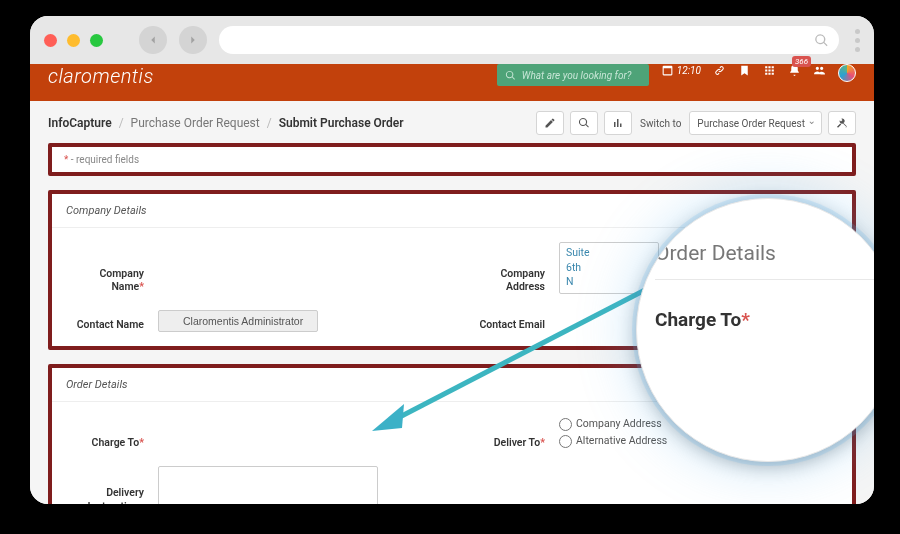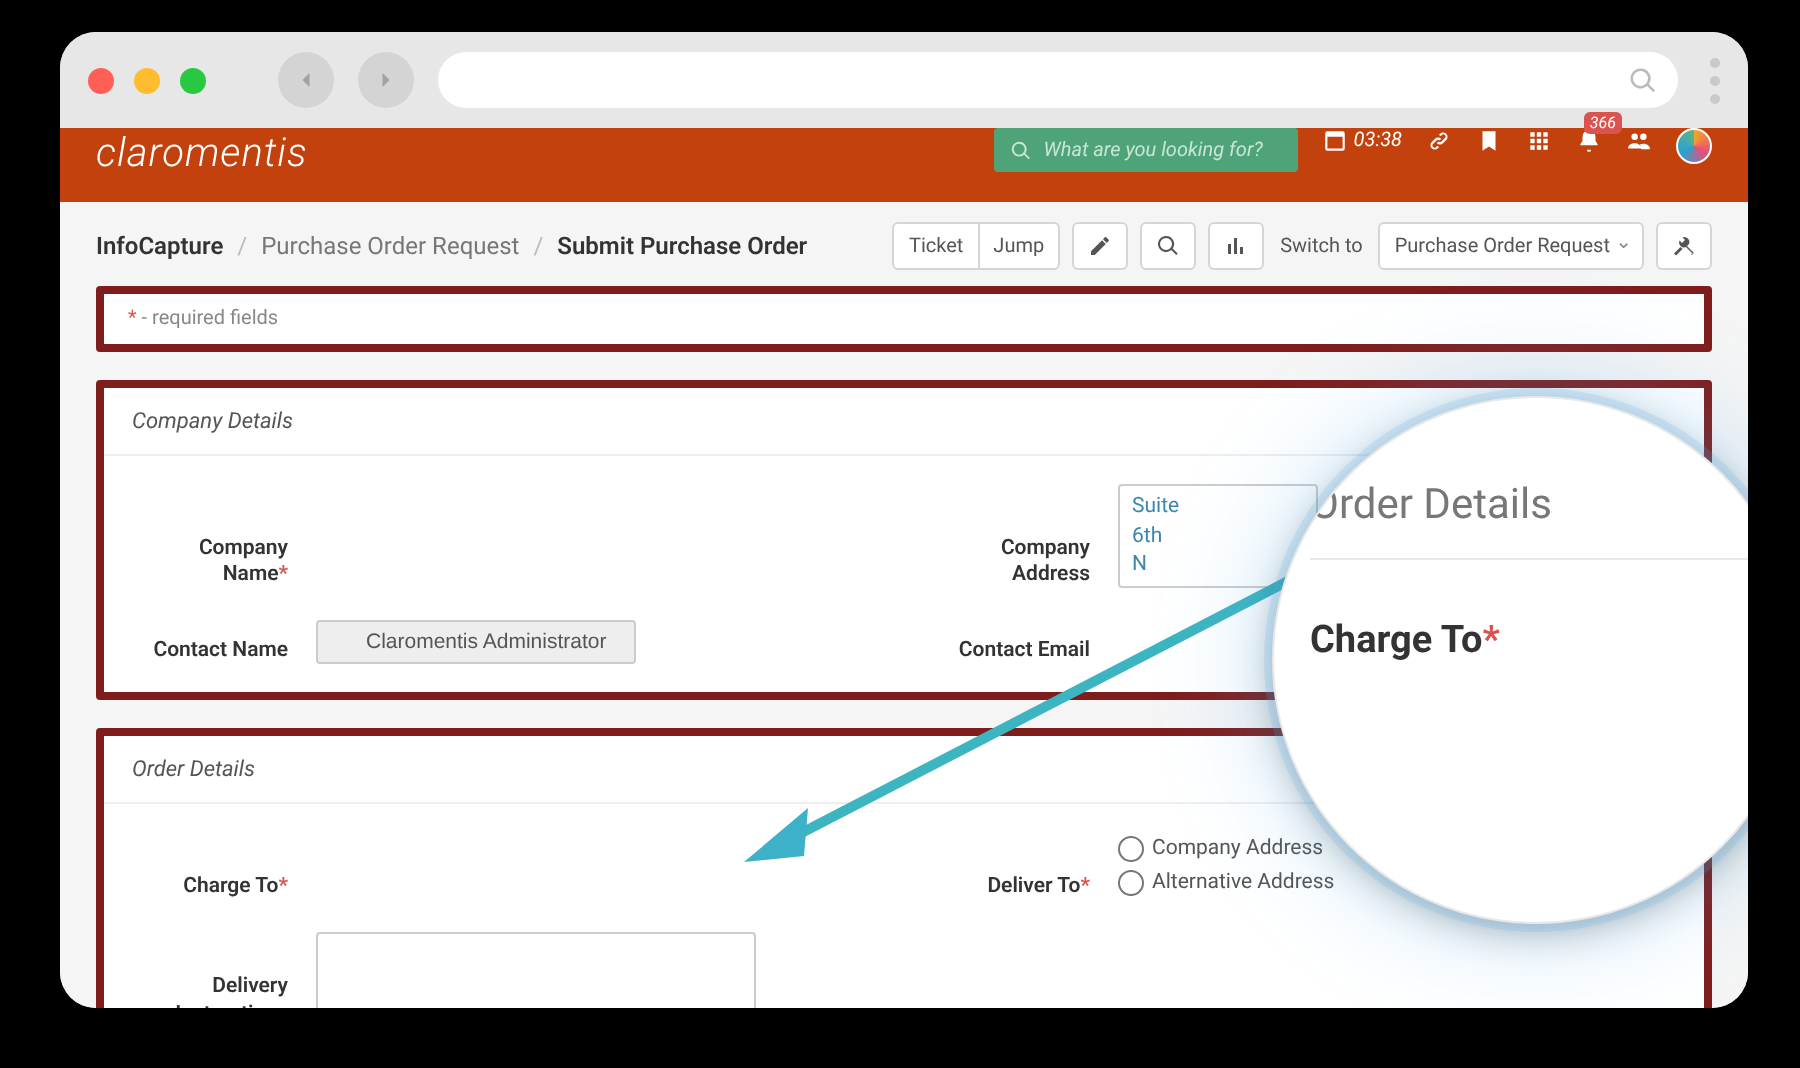--- a/index.html
+++ b/index.html
@@ -113,21 +113,21 @@
     <div class="nav-search">
       <svg viewBox="0 0 24 24">
           <path d="M10 2a8 8 0 105.3 14l5 5 1.4-1.4-5-5A8 8 0 0010 2zm0 2a6 6 0 110 12 6 6 0 010-12z"></path>
         </svg>
       <span>What are you looking for?</span>
     </div>
     <div class="nav-item">
       <svg viewBox="0 0 24 24">
           <path d="M5 3h14a2 2 0 012 2v14a2 2 0 01-2 2H5a2 2 0 01-2-2V5a2 2 0 012-2zm0 5v11h14V8H5z"></path>
         </svg>
-      <span>03:38</span>
+      <span>12:10</span>
     </div>
     <div class="nav-item">
         <svg viewBox="0 0 24 24">
           <path d="M10 14a4 4 0 005.7 0l3-3a4 4 0 10-5.7-5.7l-1 1 1.4 1.4 1-1a2 2 0 112.8 2.8l-3 3a2 2 0 01-2.8 0L10 14zM14 10a4 4 0 00-5.7 0l-3 3a4 4 0 105.7 5.7l1-1-1.4-1.4-1 1a2 2 0 11-2.8-2.8l3-3a2 2 0 012.8 0L14 10z"></path>
         </svg>
       </div>
     <div class="nav-item">
         <svg viewBox="0 0 24 24">
           <path d="M6 3h12v18l-6-4-6 4V3z"></path>
         </svg>
@@ -155,24 +155,20 @@
 
     <div class="toolbar">
       <div class="crumbs">
         <span class="root">InfoCapture</span>
         <span class="sep">/</span>
         <span>Purchase Order Request</span>
         <span class="sep">/</span>
         <strong>Submit Purchase Order</strong>
       </div>
       <div style="flex:1"></div>
-      <div class="tool-group">
-        <div class="tool-btn">Ticket</div>
-        <div class="tool-btn">Jump</div>
-      </div>
       <div class="tool-btn">
           <svg viewBox="0 0 24 24">
             <path d="M3 17.25V21h3.75L17.8 9.94l-3.75-3.75L3 17.25zM20.7 7.04a1 1 0 000-1.41l-2.34-2.34a1 1 0 00-1.41 0L15 5.24 18.76 9l1.95-1.96z"></path>
           </svg>
         </div>
       <div class="tool-btn">
           <svg viewBox="0 0 24 24">
             <path d="M10 2a8 8 0 105.3 14l5 5 1.4-1.4-5-5A8 8 0 0010 2zm0 2a6 6 0 110 12 6 6 0 010-12z"></path>
           </svg>
         </div>

